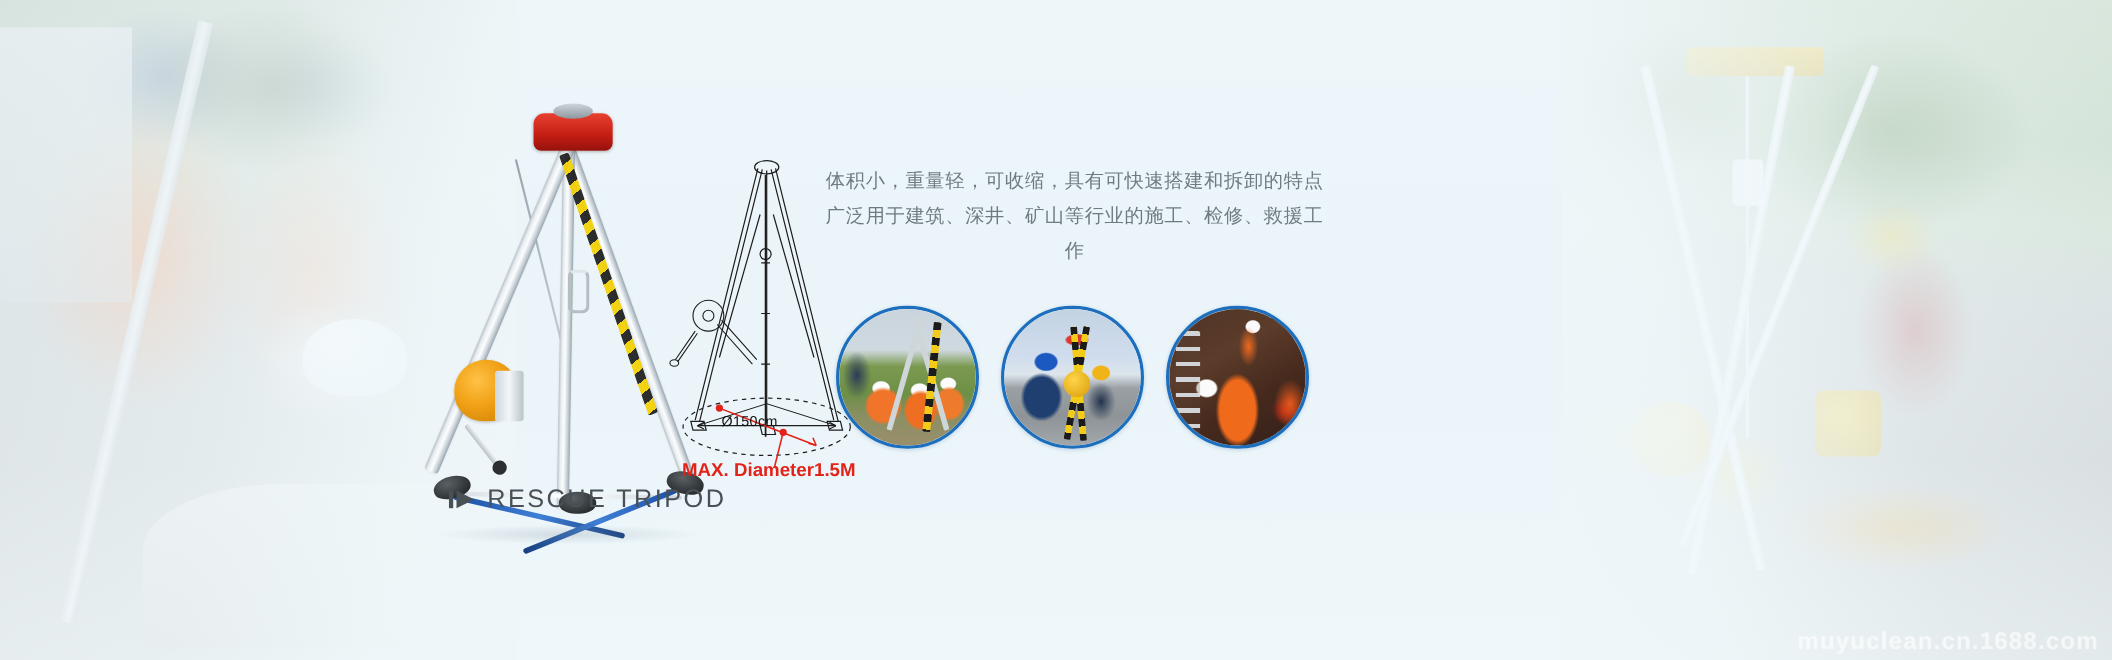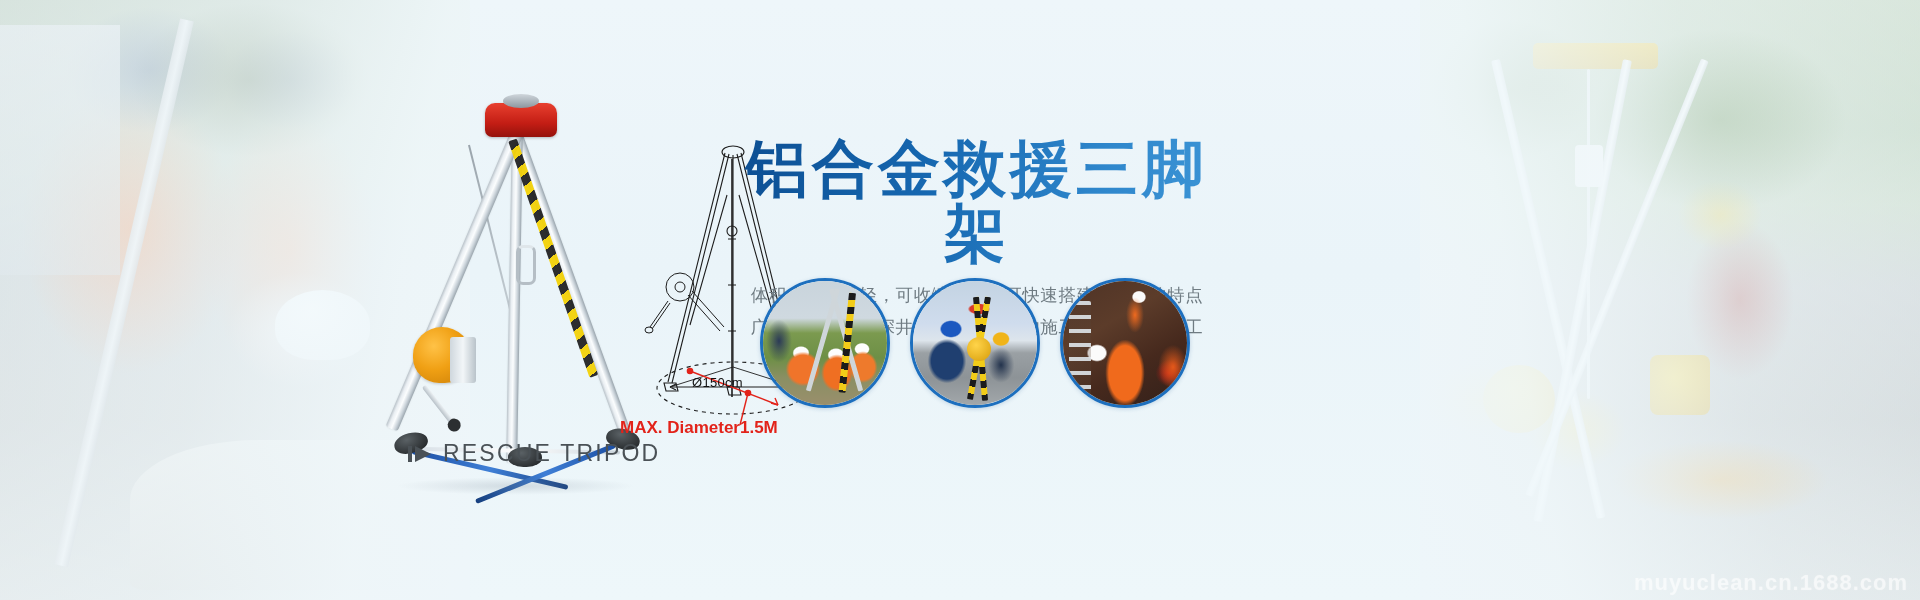--- a/index.html
+++ b/index.html
@@ -103,21 +103,21 @@
   .product .base i{position:absolute;height:5px;border-radius:3px;
     background:linear-gradient(90deg,#1c4fa3,#3f7fd6,#17407f);}
   .product .base .b1{left:12px;top:24px;width:160px;transform:rotate(13deg);transform-origin:left center;}
   .product .base .b2{left:215px;top:18px;width:150px;transform:rotate(158deg);transform-origin:left center;}
   .product .base .b3{left:20px;top:22px;width:200px;transform:rotate(1deg);transform-origin:left center;
     background:linear-gradient(90deg,#d9e1e7,#ffffff,#c9d3da);height:4px;}
   .product .shadow{position:absolute;left:6px;top:392px;width:240px;height:18px;border-radius:50%;
     background:radial-gradient(ellipse,rgba(110,125,140,.22),rgba(110,125,140,0) 70%);}
 
   
-  .diagram{position:absolute;left:628px;top:135px;width:210px;height:300px;}
+  .diagram{position:absolute;left:592px;top:135px;width:210px;height:300px;}
   .diagram svg{display:block;}
   .dim-text{position:absolute;left:622px;top:418px;font-size:13px;color:#111;letter-spacing:.3px;}
   .max-text{position:absolute;left:620px;top:418px;font-size:17px;color:#e2231a;font-weight:700;white-space:nowrap;}
 
   
   .caption{position:absolute;left:408px;top:440px;display:flex;align-items:center;gap:11px;}
   .cap-ico{width:24px;height:20px;display:block;}
   .cap-text{font-size:23px;letter-spacing:2.2px;color:#4a5156;font-weight:400;text-align:center;}
 
   
@@ -269,21 +269,20 @@
 
   <div class="caption">
     <svg class="cap-ico" viewBox="0 0 24 20">
       <rect x="0" y="2" width="4" height="16" fill="#4a5156"></rect>
       <polygon points="7,2 23,10 7,18" fill="#4a5156"></polygon>
     </svg>
     <span class="cap-text">RESCUE TRIPOD</span>
   </div>
 
   <div class="copy">
-    <div class="title">铝合金救援三脚架</div>
     <div class="sub">体积小，重量轻，可收缩，具有可快速搭建和拆卸的特点</div>
     <div class="sub" style="margin-top:0;">广泛用于建筑、深井、矿山等行业的施工、检修、救援工作</div>
   </div>
 
   <div class="circles">
     <div class="circ">
       <div class="ph ph1">
         <div class="tri">
             <i class="a"></i>
             <i class="b"></i>

